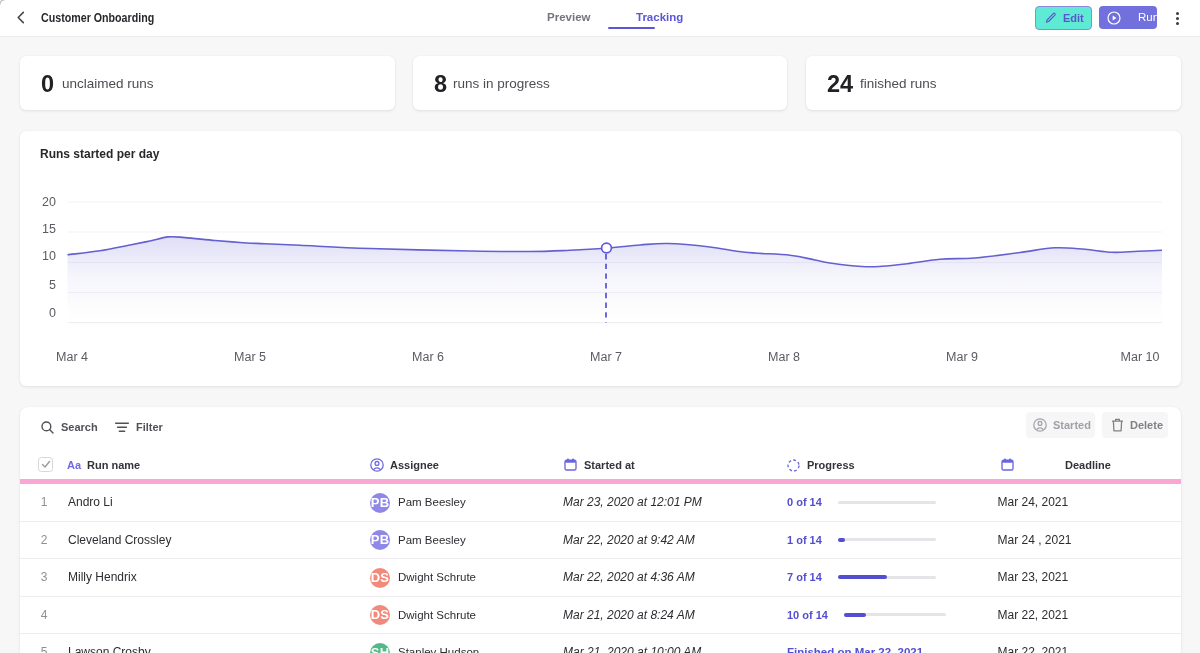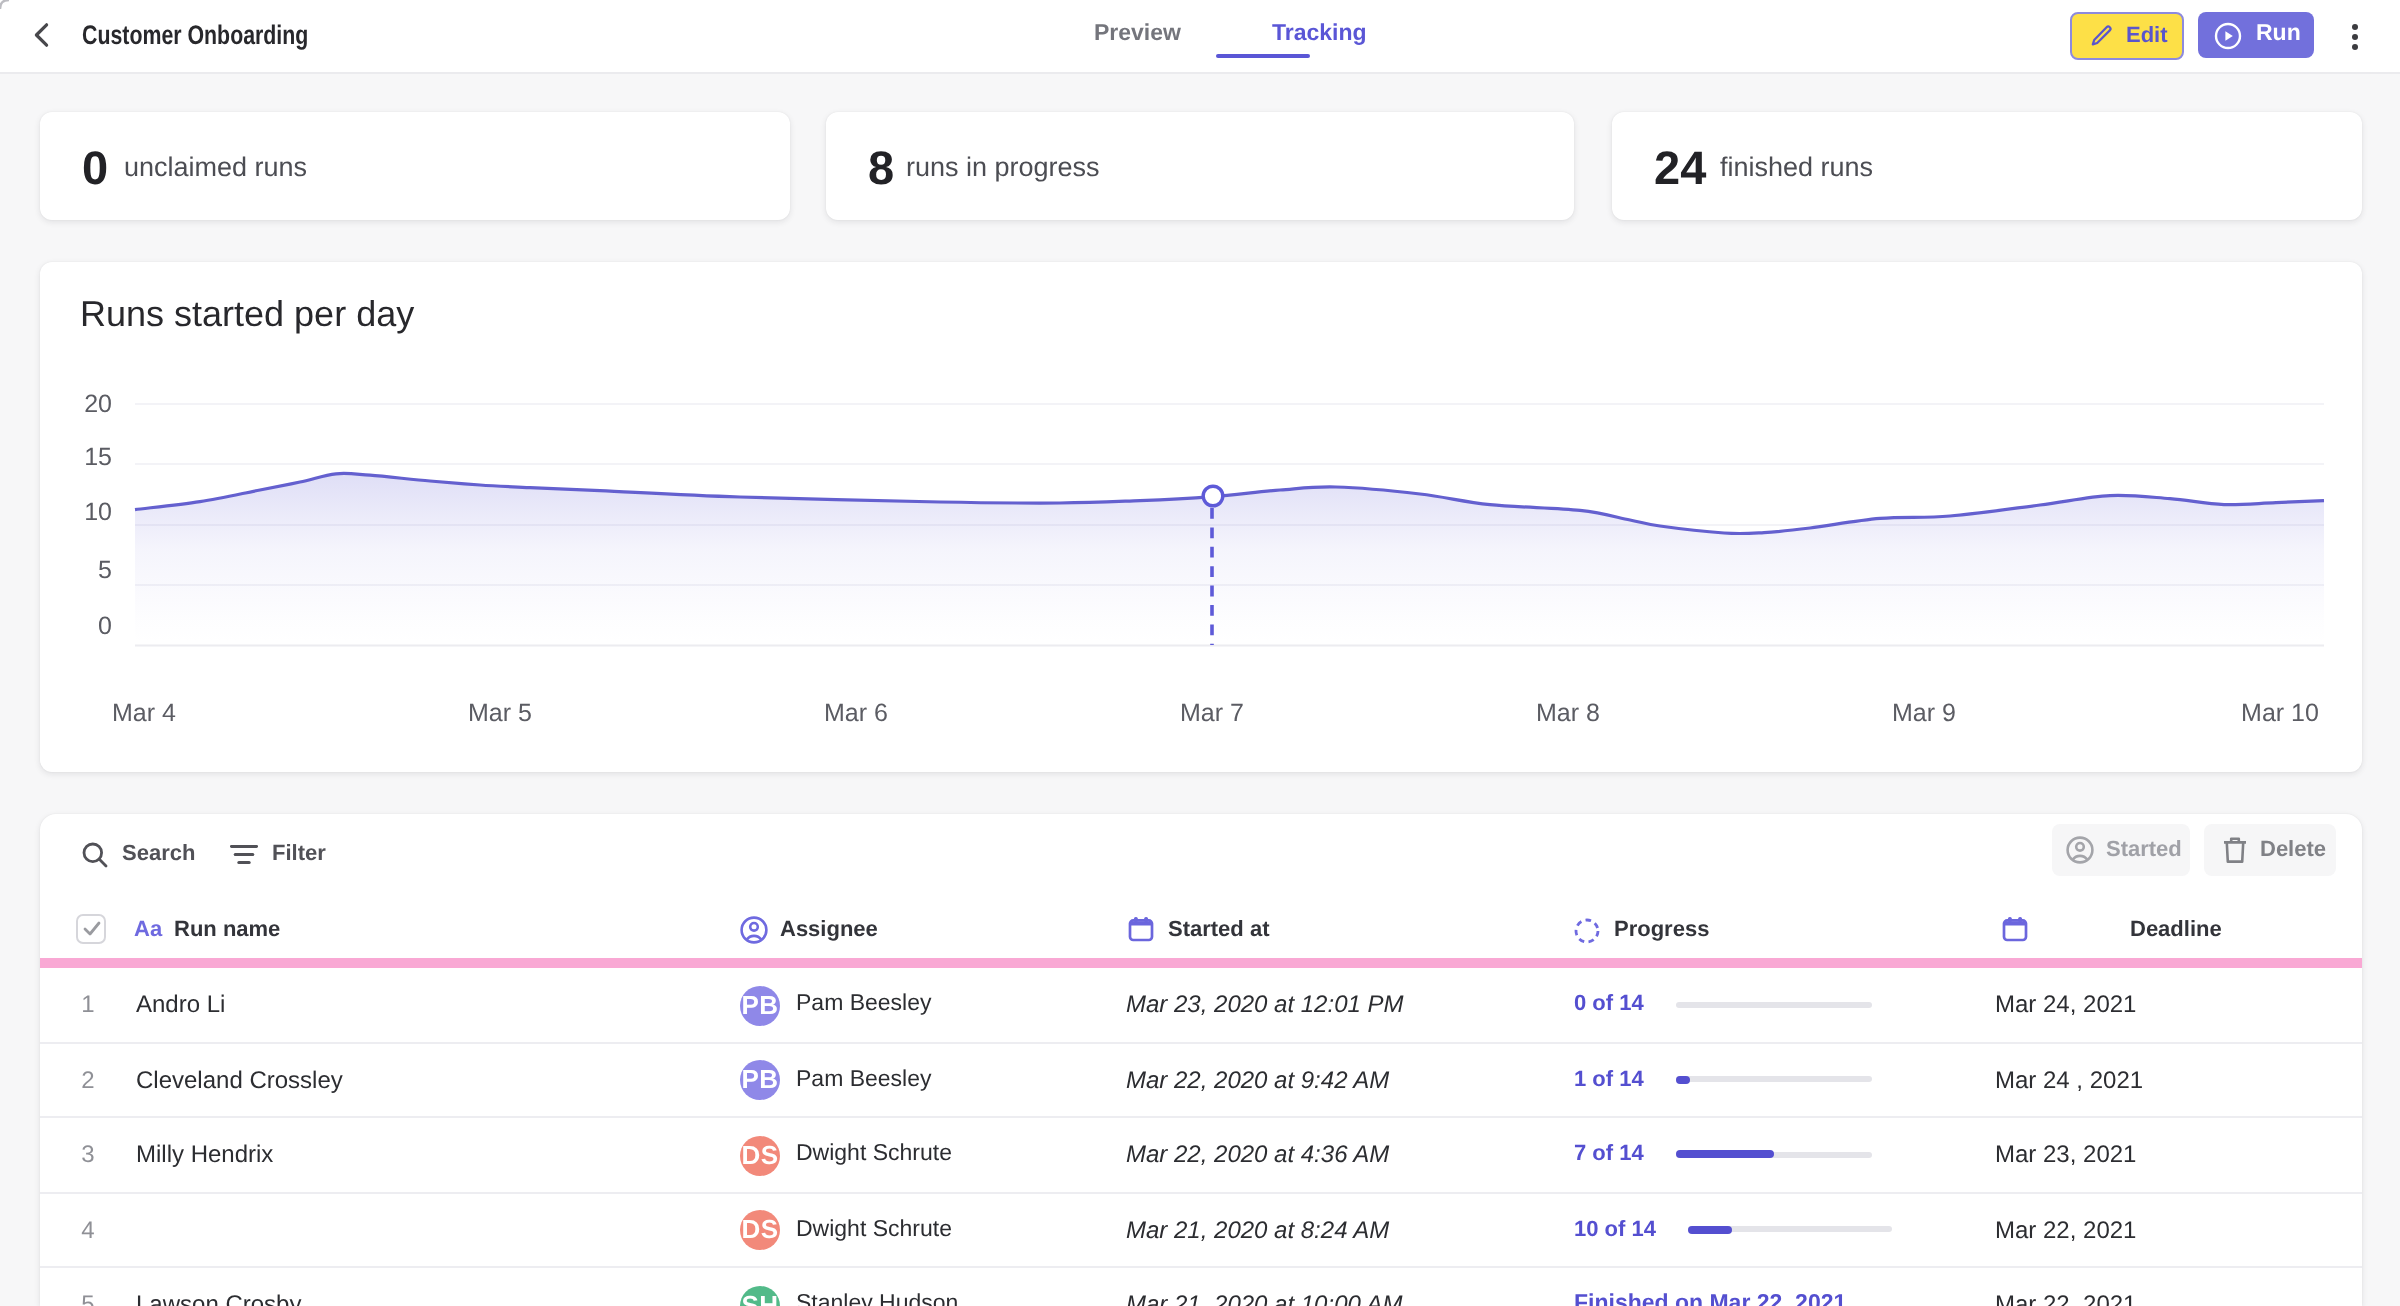--- a/index.html
+++ b/index.html
@@ -5,34 +5,34 @@
 * { margin:0; padding:0; box-sizing:border-box; }
 html,body { width:1200px; height:653px; overflow:hidden; font-family:"Liberation Sans", sans-serif; background:#f7f7f8; }
 .abs { position:absolute; }
 
 .topbar { position:absolute; left:0; top:0; width:1200px; height:37px; background:#fff; border-bottom:1px solid #ebebee; }
 .back { position:absolute; left:16px; top:11px; width:9px; height:13px; }
 .title { position:absolute; left:41px; top:0; height:37px; line-height:36px; font-size:13.5px; font-weight:bold; color:#28282c; transform:scaleX(0.79); transform-origin:0 50%; }
 .tab-preview { position:absolute; left:547px; top:0; height:37px; line-height:35px; font-size:11.5px; font-weight:bold; color:#74757c; }
 .tab-tracking { position:absolute; left:608px; top:0; height:37px; line-height:35px; font-size:11.5px; font-weight:bold; color:#5a56d6;margin-left:28px; }
 .tab-underline { position:absolute; left:608px; top:27px; width:47px; height:2px; background:#5a56d6; border-radius:1px; }
-.btn-edit { position:absolute; left:1035px; top:6px; width:57px; height:24px; border:1px solid #8d8ade; border-radius:4px; background:#fde047; }
+.btn-edit { position:absolute; left:1035px; top:6px; width:57px; height:24px; border:1px solid #8d8ade; border-radius:4px; background:#5eead4; }
 .btn-edit span { position:absolute; left:27px; top:0; line-height:23px; font-size:11px; font-weight:bold; color:#5a55cc; }
 .btn-run { position:absolute; left:1099px; top:6px; width:58px; height:23px; border-radius:4px; background:#7270dc; }
-.btn-run span { position:absolute; left:29px; top:0; line-height:23px; font-size:11.5px; font-weight:bold; color:#fff; }
+.btn-run span { position:absolute; left:39px; top:0; line-height:23px; font-size:11.5px; font-weight:normal; color:#fff; }
 .kebab { position:absolute; left:1176px; top:11.5px; width:3px; }
 .kebab i { display:block; width:3px; height:3px; border-radius:50%; background:#3c3c40; margin-bottom:2.4px; }
 
 .card { position:absolute; background:#fff; border-radius:6px; box-shadow:0 1px 3px rgba(30,30,40,0.10), 0 0 1px rgba(30,30,40,0.06); }
 .stat { top:56px; height:54px; }
 .stat .num { position:absolute; left:21px; top:0; height:54px; line-height:56.5px; font-size:23.5px; font-weight:bold; color:#222226; }
 .stat .lbl { position:absolute; top:0; height:54px; line-height:56px; font-size:13.5px; color:#4c4d53; }
 
 .chartcard { left:20px; top:131px; width:1161px; height:255px; }
-.charttitle { position:absolute; left:20px; top:16px; font-size:18px; font-weight:normal; color:#28282c; }
+.charttitle { position:absolute; left:20px; top:16px; font-size:12px; font-weight:bold; color:#28282c; }
 
 .tablecard { left:20px; top:407px; width:1161px; height:246px; border-radius:8px 8px 0 0; overflow:hidden; }
 .toolbar { position:absolute; left:0; top:0; width:1161px; height:40px; }
 .tb-item { position:absolute; top:0; height:40px; line-height:41px; font-size:11px; font-weight:bold; color:#515157; }
 .tb-btn { position:absolute; top:5px; height:26px; background:#f6f6f7; border-radius:4px; font-size:11px; font-weight:bold; color:#96979c; line-height:26px; }
 .thead { position:absolute; left:0; top:40px; width:1161px; height:37px; border-bottom:5px solid #f9a8d4; background:#fff; }
 .th { position:absolute; top:0; height:37px; line-height:37px; font-size:11px; font-weight:bold; color:#33343a; }
 .checkbox { position:absolute; left:18px; top:10px; width:15px; height:15px; border:1px solid #d6d6db; border-radius:3.5px; background:#fff; }
 .row { position:absolute; left:0; width:1161px; height:37.5px; border-bottom:1px solid #ededf1; background:#fff; }
 .rnum { position:absolute; left:14px; width:20px; top:0; height:37px; line-height:36px; font-size:12px; color:#8f9096; text-align:center; }

